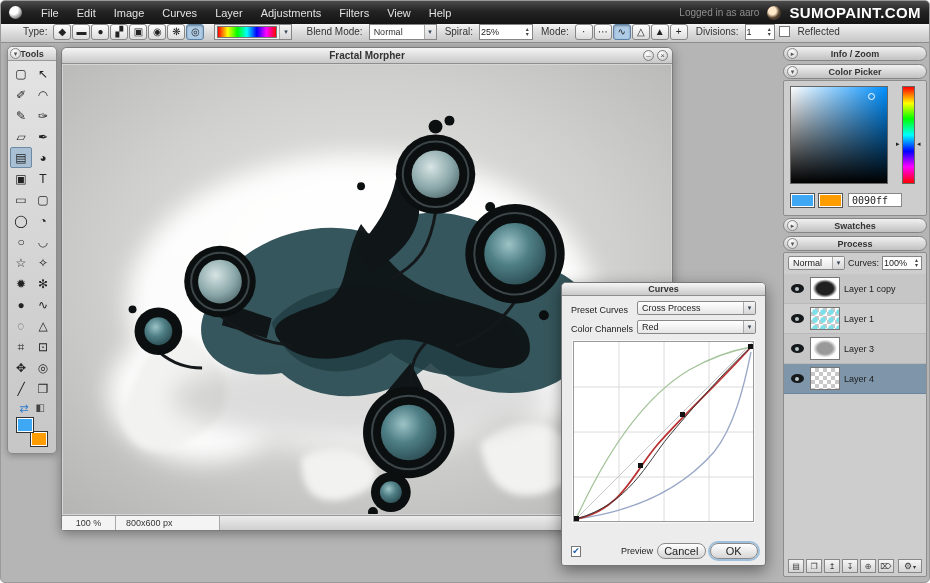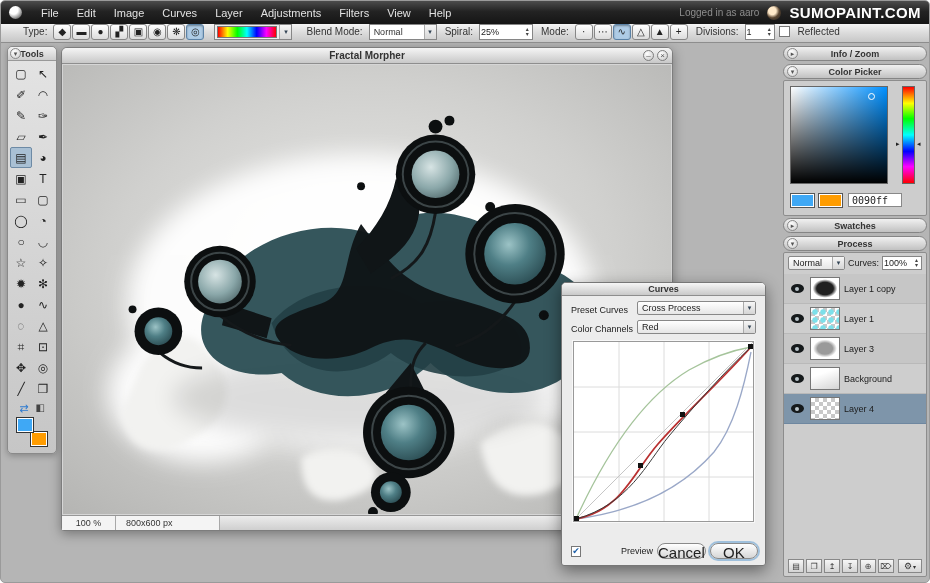--- a/index.html
+++ b/index.html
@@ -111,21 +111,21 @@
   .dlg-row { display:flex; align-items:flex-end; font-size:9px; color:#222; padding:5px 9px 0; }
   .dlg-row .dlg-label { width:66px; }
   .dlg-dd { flex:1; height:14px; border:1px solid #888; background:linear-gradient(#fff,#e6e6e6);
     border-radius:2px; display:flex; align-items:center; font-size:9px; cursor:pointer; }
   .graph-wrap { width:181px; height:181px; margin:7px auto 0; background:#fff; border:1px solid #999;
     box-shadow:0 0 0 1px #f8f8f8; }
   .dlg-footer { position:absolute; left:9px; right:7px; bottom:6px; display:flex; align-items:center;
     font-size:9px; color:#222; gap:4px; }
   .preview-label { margin-right:auto;margin-left:36px; }
   .dlg-btn { width:54px; height:16px; border:1px solid #8a8a8a; border-radius:8px;
-    background:linear-gradient(#fff,#d6d6d6); font-size:15px; color:#222; cursor:pointer;
+    background:linear-gradient(#fff,#d6d6d6); font-size:11px; color:#222; cursor:pointer;
     font-family:inherit; }
   .dlg-btn.ok { box-shadow:0 0 0 2px #9fc0dc; }
 
   
   .panel-bar { position:absolute; left:782px; width:144px; height:15px;
     background:linear-gradient(#f1f1f1,#c1c1c1); border:1px solid #858585; border-radius:8px;
     display:flex; align-items:center; justify-content:center; font-size:9px; font-weight:bold;
     color:#333; z-index:8; }
   .collapse-icon { position:absolute; left:3px; top:1px; width:11px; height:11px; border-radius:50%;
     border:1px solid #8a8a8a; background:radial-gradient(circle at 35% 30%, #fff, #cfcfcf); color:#555;
@@ -669,27 +669,20 @@
         </div>
 
         <div class="layer-row">
           <span class="eye-cell">
             <span class="eye"></span>
           </span>
           <span class="layer-thumb thumb-gray"></span>
           <span class="layer-name">Layer 3</span>
         </div>
 
-        <div class="layer-row">
-          <span class="eye-cell">
-            <span class="eye"></span>
-          </span>
-          <span class="layer-thumb thumb-bg"></span>
-          <span class="layer-name">Background</span>
-        </div>
 
         <div class="layer-row selected">
           <span class="eye-cell">
             <span class="eye"></span>
           </span>
           <span class="layer-thumb thumb-checker"></span>
           <span class="layer-name">Layer 4</span>
         </div>
       </div>
     <div class="layers-footer">

